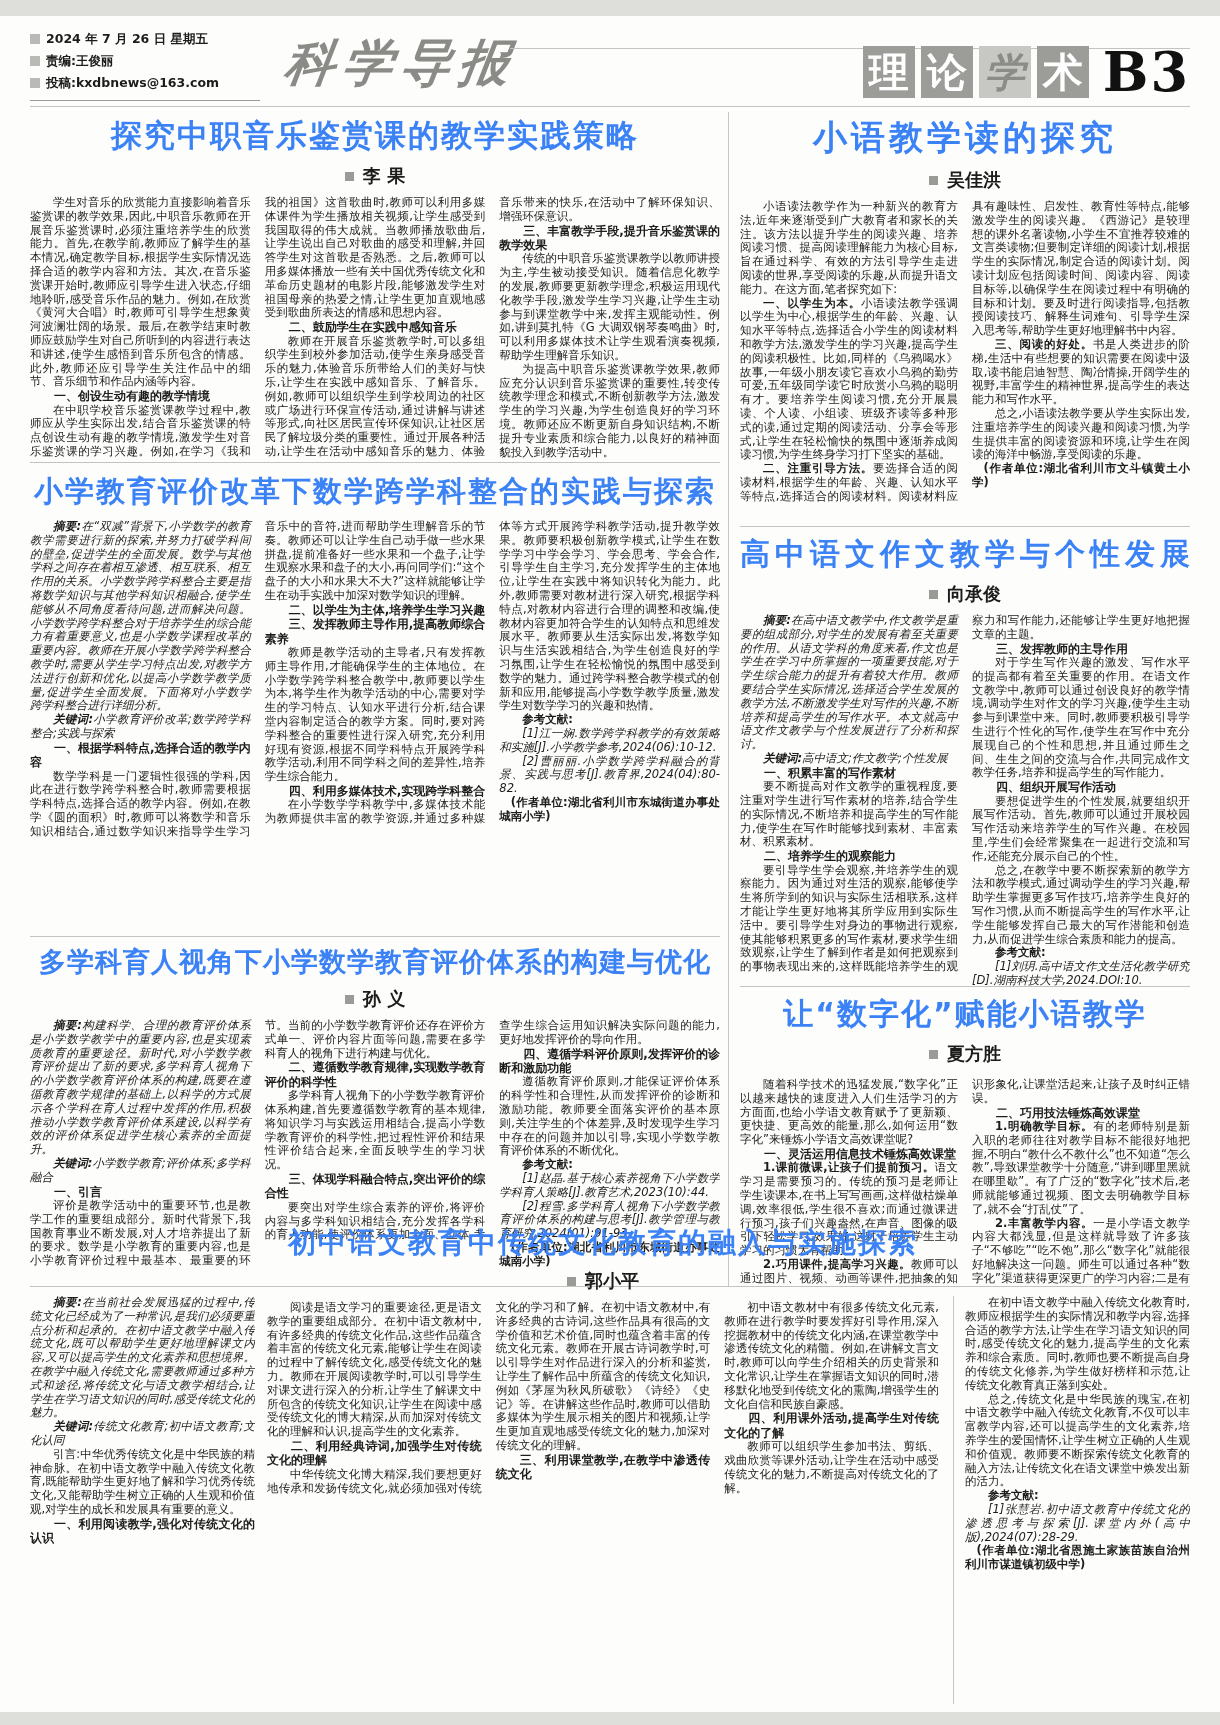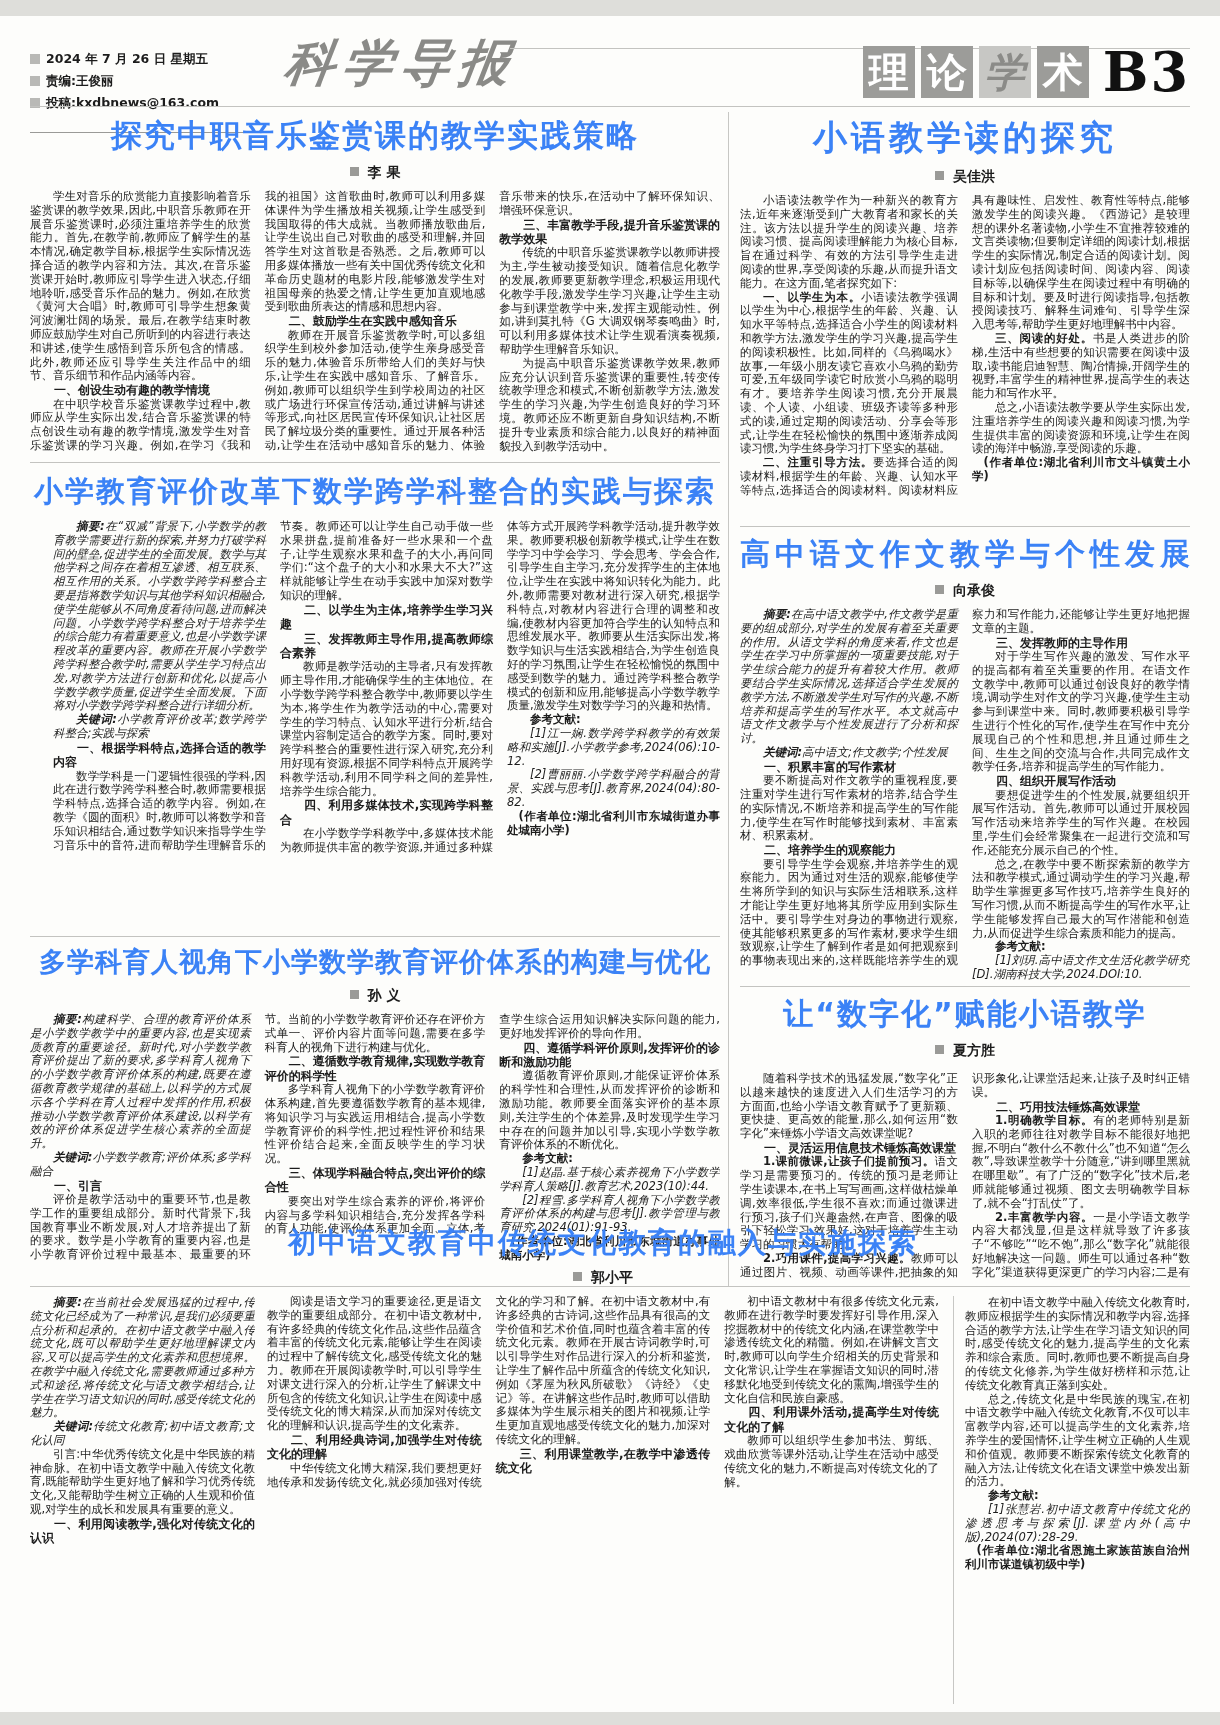--- a/index.html
+++ b/index.html
@@ -6,36 +6,36 @@
   body{
     width:1220px;height:1725px;position:relative;
     background:#fdfdfb;color:#1c1c1c;
     font-family:"DejaVu Sans","Liberation Sans",sans-serif;
   }
   .gray-strip{position:absolute;left:0;width:100%;background:#dededa;}
   .hline{position:absolute;border-top:1px solid #c3c3c0;height:0;}
   .vline{position:absolute;border-left:1px solid #c7c7c4;width:0;}
   
   .hinfo{position:absolute;left:30px;top:28px;width:230px;font-size:12.5px;font-weight:bold;
-         border-bottom:1px solid #9a9a97;padding-bottom:18px;line-height:1.75;margin-top:20px;}
+         border-bottom:1px solid #9a9a97;padding-bottom:6px;line-height:1.75;}
   .hinfo .row{white-space:nowrap;}
   .sqicon{display:inline-block;width:10px;height:10px;background:#b9b9b6;margin-right:6px;vertical-align:-1px;}
   .masthead{position:absolute;left:285px;top:30px;font-family:"DejaVu Serif","Liberation Serif",serif;
             font-size:50px;font-weight:bold;font-style:italic;color:#8a8a87;letter-spacing:8px;
             transform:skewX(-8deg);}
   .secwrap{position:absolute;right:30px;top:40px;display:flex;align-items:center;}
   .secbox{width:52px;height:52px;background:#9c9c99;color:#fff;font-weight:bold;font-size:40px;
           display:flex;align-items:center;justify-content:center;margin-left:6px;}
   .secbox.alt{background:#c7c7c4;color:#8b8b88;font-family:"DejaVu Serif",serif;font-style:italic;}
   .pageno{font-family:"DejaVu Serif","Liberation Serif",serif;font-weight:bold;font-size:54px;
           color:#111;margin-left:14px;letter-spacing:2px;}
   
   .article{position:absolute;}
   .art-title{margin:0;font-weight:bold;text-align:center;color:#3b82f6;white-space:nowrap;overflow:hidden;}
-  .byline{text-align:center;font-size:14px;font-weight:bold;margin-top:7px;}
+  .byline{text-align:center;font-size:18px;font-weight:bold;margin-top:7px;}
   .byline .bsq{display:inline-block;width:9px;height:9px;background:#9a9a97;margin-right:9px;vertical-align:1px;}
   .cols{text-align:justify;text-justify:inter-ideograph;font-size:11.5px;line-height:1.2;
         overflow:hidden;column-gap:14px;}
   .cols-3{column-count:3;}
   .cols-2{column-count:2;}
   .cols-1{column-count:1;}
   .cols p{margin:0;}
   .t-p,.t-lp{text-indent:2em;}
   .t-h{text-indent:2em;font-weight:bold;font-size:12px;}
   .t-abs,.t-kw,.t-ref{font-style:italic;text-indent:2em;}
@@ -83,21 +83,21 @@
       <p class="t-h">二、鼓励学生在实践中感知音乐</p>
       <p class="t-p">教师在开展音乐鉴赏教学时,可以多组织学生到校外参加活动,使学生亲身感受音乐的魅力,体验音乐所带给人们的美好与快乐,让学生在实践中感知音乐、了解音乐。例如,教师可以组织学生到学校周边的社区或广场进行环保宣传活动,通过讲解与讲述等形式,向社区居民宣传环保知识,让社区居民了解垃圾分类的重要性。通过开展各种活动,让学生在活动中感知音乐的魅力、体验音乐带来的快乐,在活动中了解环保知识、增强环保意识。</p>
       <p class="t-h">三、丰富教学手段,提升音乐鉴赏课的教学效果</p>
       <p class="t-p">传统的中职音乐鉴赏课教学以教师讲授为主,学生被动接受知识。随着信息化教学的发展,教师要更新教学理念,积极运用现代化教学手段,激发学生学习兴趣,让学生主动参与到课堂教学中来,发挥主观能动性。例如,讲到莫扎特《G 大调双钢琴奏鸣曲》时,可以利用多媒体技术让学生观看演奏视频,帮助学生理解音乐知识。</p>
       <p class="t-p">为提高中职音乐鉴赏课教学效果,教师应充分认识到音乐鉴赏课的重要性,转变传统教学理念和模式,不断创新教学方法,激发学生的学习兴趣,为学生创造良好的学习环境。教师还应不断更新自身知识结构,不断提升专业素质和综合能力,以良好的精神面貌投入到教学活动中。</p>
     </div>
 </section>
 
 <section class="article" style="left:30px;top:472px;width:690px;">
   <h1 class="art-title" style="font-size:29px;letter-spacing:2px;">小学教育评价改革下数学跨学科整合的实践与探索</h1>
-  <div class="cols cols-3" style="height:384px;margin-top:8px;margin-left:23px;">
+  <div class="cols cols-3" style="height:384px;margin-top:8px;">
       <p class="t-abs"><b>摘要:</b>在“双减”背景下,小学数学的教育教学需要进行新的探索,并努力打破学科间的壁垒,促进学生的全面发展。数学与其他学科之间存在着相互渗透、相互联系、相互作用的关系。小学数学跨学科整合主要是指将数学知识与其他学科知识相融合,使学生能够从不同角度看待问题,进而解决问题。小学数学跨学科整合对于培养学生的综合能力有着重要意义,也是小学数学课程改革的重要内容。教师在开展小学数学跨学科整合教学时,需要从学生学习特点出发,对教学方法进行创新和优化,以提高小学数学教学质量,促进学生全面发展。下面将对小学数学跨学科整合进行详细分析。</p>
       <p class="t-kw"><b>关键词:</b>小学教育评价改革;数学跨学科整合;实践与探索</p>
       <p class="t-h">一、根据学科特点,选择合适的教学内容</p>
       <p class="t-p">数学学科是一门逻辑性很强的学科,因此在进行数学跨学科整合时,教师需要根据学科特点,选择合适的教学内容。例如,在教学《圆的面积》时,教师可以将数学和音乐知识相结合,通过数学知识来指导学生学习音乐中的音符,进而帮助学生理解音乐的节奏。教师还可以让学生自己动手做一些水果拼盘,提前准备好一些水果和一个盘子,让学生观察水果和盘子的大小,再问同学们:“这个盘子的大小和水果大不大?”这样就能够让学生在动手实践中加深对数学知识的理解。</p>
       <p class="t-h">二、以学生为主体,培养学生学习兴趣</p>
       <p class="t-h">三、发挥教师主导作用,提高教师综合素养</p>
       <p class="t-p">教师是教学活动的主导者,只有发挥教师主导作用,才能确保学生的主体地位。在小学数学跨学科整合教学中,教师要以学生为本,将学生作为教学活动的中心,需要对学生的学习特点、认知水平进行分析,结合课堂内容制定适合的教学方案。同时,要对跨学科整合的重要性进行深入研究,充分利用好现有资源,根据不同学科特点开展跨学科教学活动,利用不同学科之间的差异性,培养学生综合能力。</p>
       <p class="t-h">四、利用多媒体技术,实现跨学科整合</p>
       <p class="t-p">在小学数学学科教学中,多媒体技术能为教师提供丰富的教学资源,并通过多种媒体等方式开展跨学科教学活动,提升教学效果。教师要积极创新教学模式,让学生在数学学习中学会学习、学会思考、学会合作,引导学生自主学习,充分发挥学生的主体地位,让学生在实践中将知识转化为能力。此外,教师需要对教材进行深入研究,根据学科特点,对教材内容进行合理的调整和改编,使教材内容更加符合学生的认知特点和思维发展水平。教师要从生活实际出发,将数学知识与生活实践相结合,为学生创造良好的学习氛围,让学生在轻松愉悦的氛围中感受到数学的魅力。通过跨学科整合教学模式的创新和应用,能够提高小学数学教学质量,激发学生对数学学习的兴趣和热情。</p>
       <p class="t-refh">参考文献:</p>

